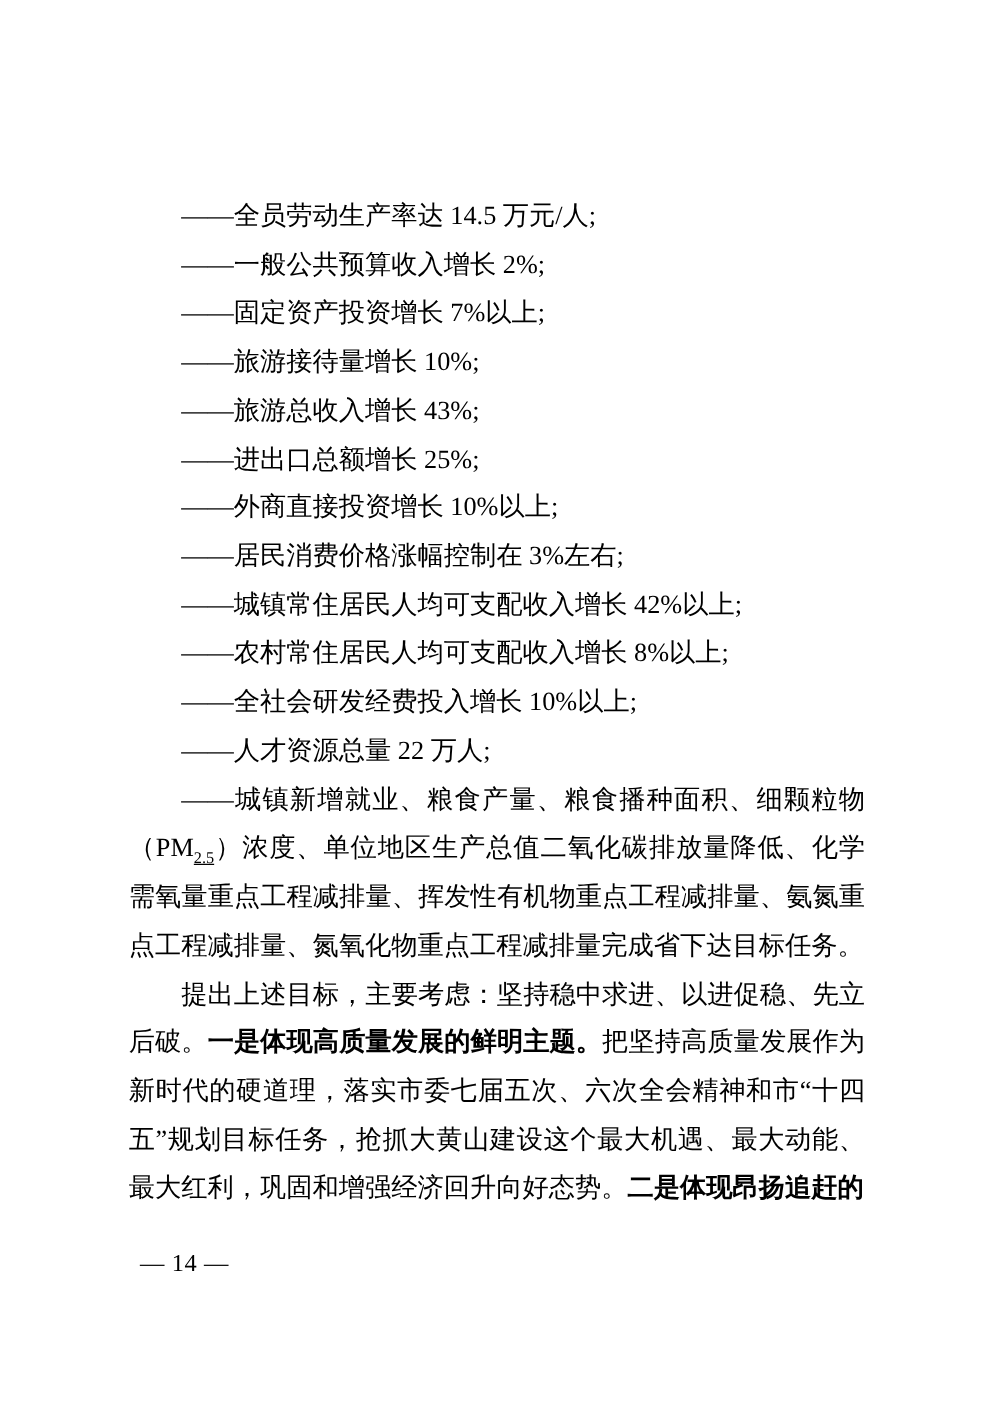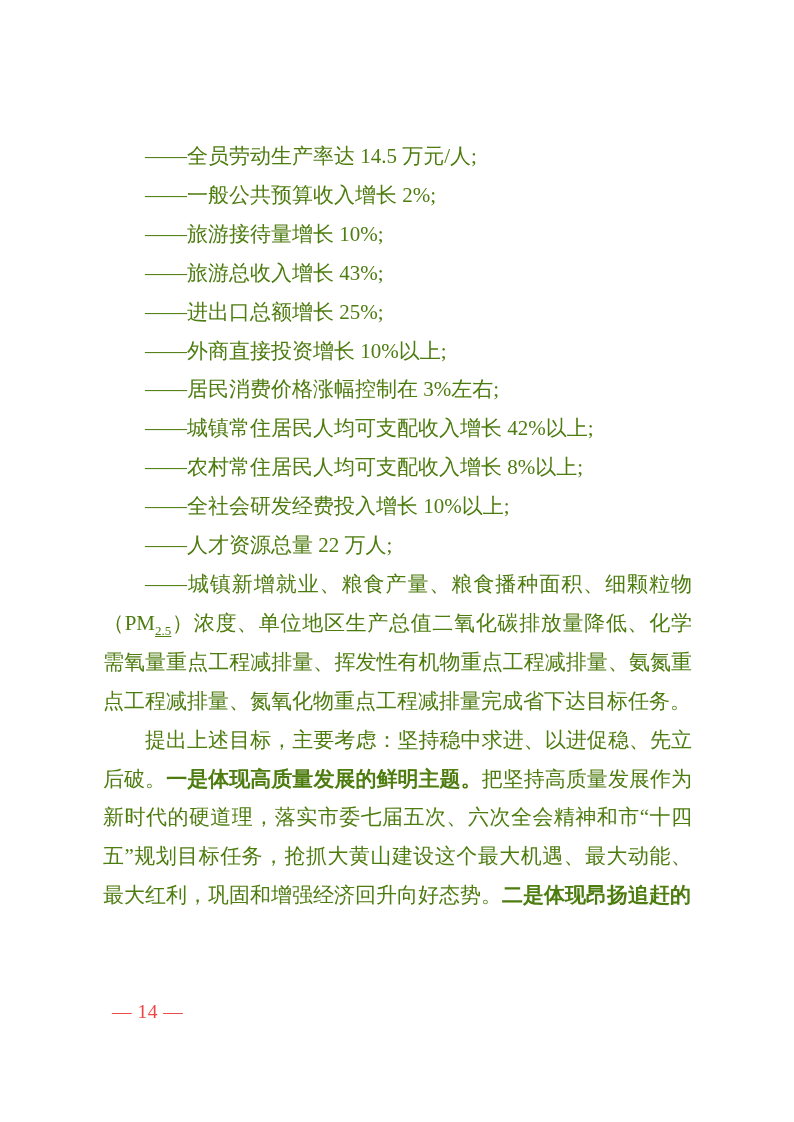--- a/index.html
+++ b/index.html
@@ -17,25 +17,25 @@
     color: #1c1c1c;
   }
   .page {
     position: absolute;
     inset: 0;
     background: #ffffff;
   }
   .text-block {
     position: absolute;
     left: 103px;
-    top: 137px;
+    top: 153px;
     width: 589px;
     font-size: 21px;
     line-height: 38.9px;
-    color: #4d7c0f;
+    color: #000000;
   }
   .text-block p {
     margin: 0;
     padding: 0;
     text-indent: 2em;
   }
   p.target-line {
     text-align: left;
     white-space: nowrap;
   }
@@ -51,32 +51,33 @@
     line-height: 0;
     vertical-align: -5px;
     text-decoration: underline;
   }
   .page-footer {
     position: absolute;
     left: 112px;
     top: 1000px;
     font-size: 19.5px;
     line-height: 24px;
-    color: #ef4444;
+    color: #000000;
     letter-spacing: 0.5px;
   }
 </style>
 </head>
 <body>
 
 <div class="page">
 
   <div class="text-block" id="text-block">
       <p class="target-line">——全员劳动生产率达 14.5 万元/人;</p>
       <p class="target-line">——一般公共预算收入增长 2%;</p>
+      <p class="target-line">——固定资产投资增长 7%以上;</p>
       <p class="target-line">——旅游接待量增长 10%;</p>
       <p class="target-line">——旅游总收入增长 43%;</p>
       <p class="target-line">——进出口总额增长 25%;</p>
       <p class="target-line">——外商直接投资增长 10%以上;</p>
       <p class="target-line">——居民消费价格涨幅控制在 3%左右;</p>
       <p class="target-line">——城镇常住居民人均可支配收入增长 42%以上;</p>
       <p class="target-line">——农村常住居民人均可支配收入增长 8%以上;</p>
       <p class="target-line">——全社会研发经费投入增长 10%以上;</p>
       <p class="target-line">——人才资源总量 22 万人;</p>
       <p class="para"><span>——城镇新增就业、粮食产量、粮食播种面积、细颗粒物（PM</span><sub class="seg-sub">2.5</sub><span>）浓度、单位地区生产总值二氧化碳排放量降低、化学需氧量重点工程减排量、挥发性有机物重点工程减排量、氨氮重点工程减排量、氮氧化物重点工程减排量完成省下达目标任务。</span></p>

